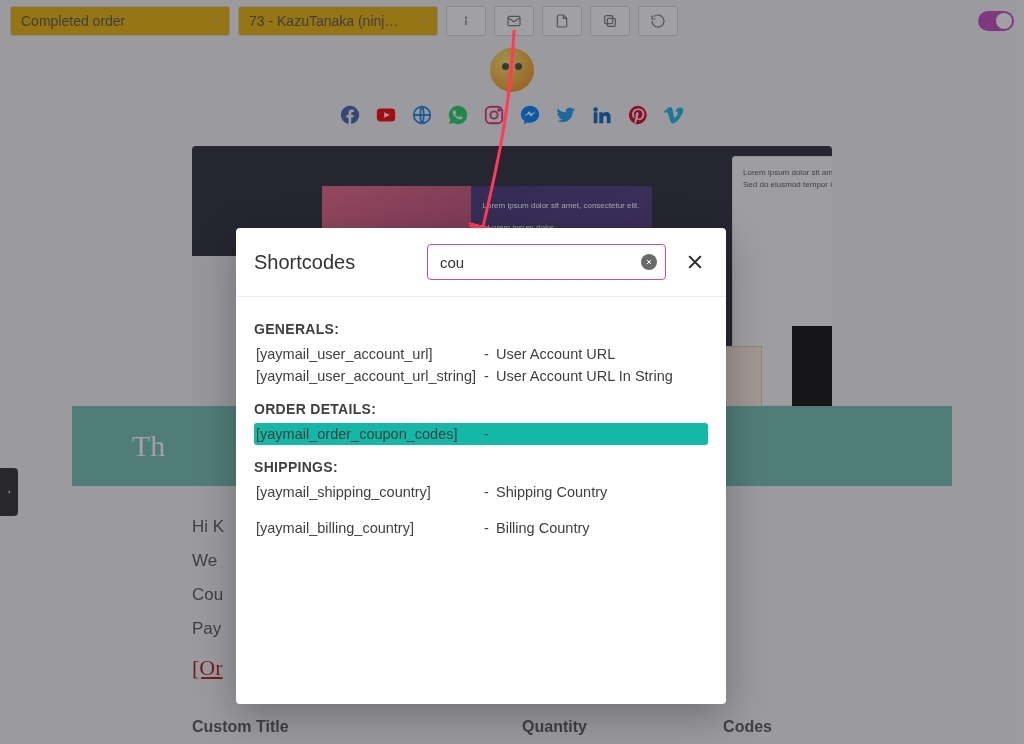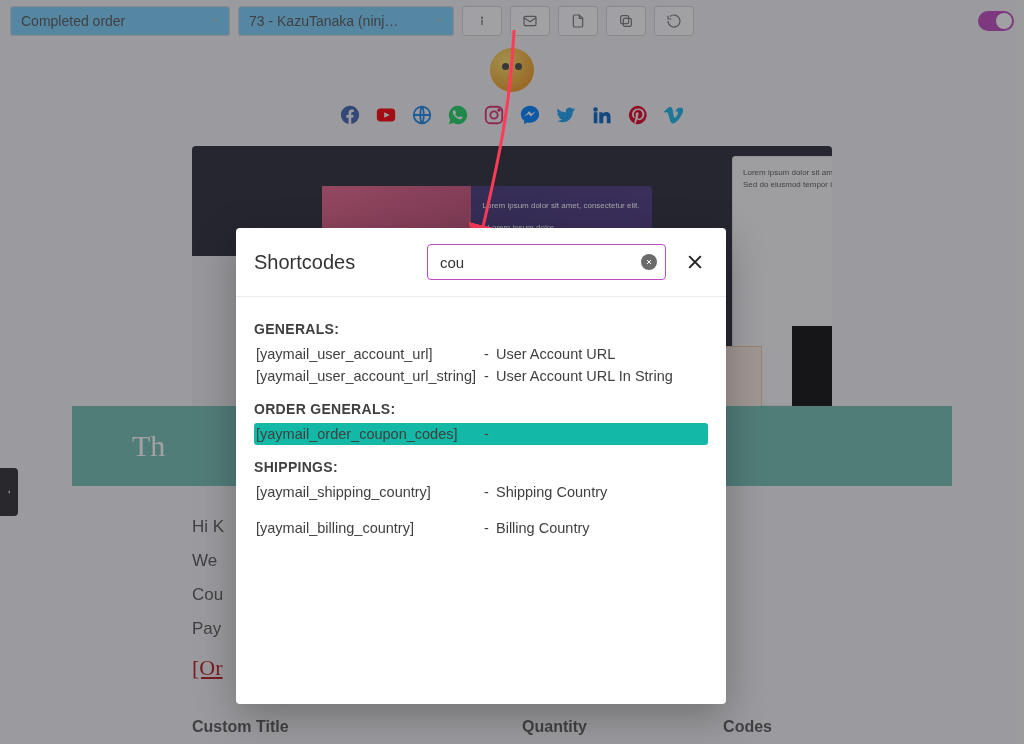--- a/index.html
+++ b/index.html
@@ -22,27 +22,27 @@
   }
 
   
   .toolbar{
     position:absolute;inset:0 0 auto 0;
     height:var(--toolbar-h);
     display:flex;align-items:center;gap:8px;
     padding:6px 10px;
   }
   .select{
-    background:#7dd3fc;border:1px solid var(--border);border-radius:3px;
+    background:#eab308;border:1px solid var(--border);border-radius:3px;
     height:30px;display:flex;align-items:center;justify-content:space-between;
     padding:0 8px 0 10px;color:var(--body);font-size:14px;
     min-width:120px;
   }
   #sel-template{width:220px;}
-  #sel-order{width:216px;}
+  #sel-order{width:200px;}
   .select .chevron{color:#b8b8b8;}
   .sqbtn{
     width:40px;height:30px;border:1px solid var(--border);border-radius:3px;
     background:#fff;display:flex;align-items:center;justify-content:center;
     color:#7a7a7a;
   }
   .toolbar .spacer{flex:1;}
   .toggle{
     width:36px;height:20px;border-radius:10px;background:var(--accent);
     position:relative;
@@ -393,21 +393,21 @@
         <span class="desc">User Account URL</span>
       </div>
       <div class="row">
         <span class="code">[yaymail_user_account_url_string]</span>
         <span class="dash">-</span>
         <span class="desc">User Account URL In String</span>
       </div>
     </div>
 
     <div class="group">
-      <h4>ORDER GENERALS:</h4>
+      <h4>ORDER DETAILS:</h4>
       <div class="row hilite">
         <span class="code">[yaymail_order_coupon_codes]</span>
         <span class="dash">-</span>
       </div>
     </div>
 
     <div class="group">
       <h4>SHIPPINGS:</h4>
       <div class="row">
         <span class="code">[yaymail_shipping_country]</span>

